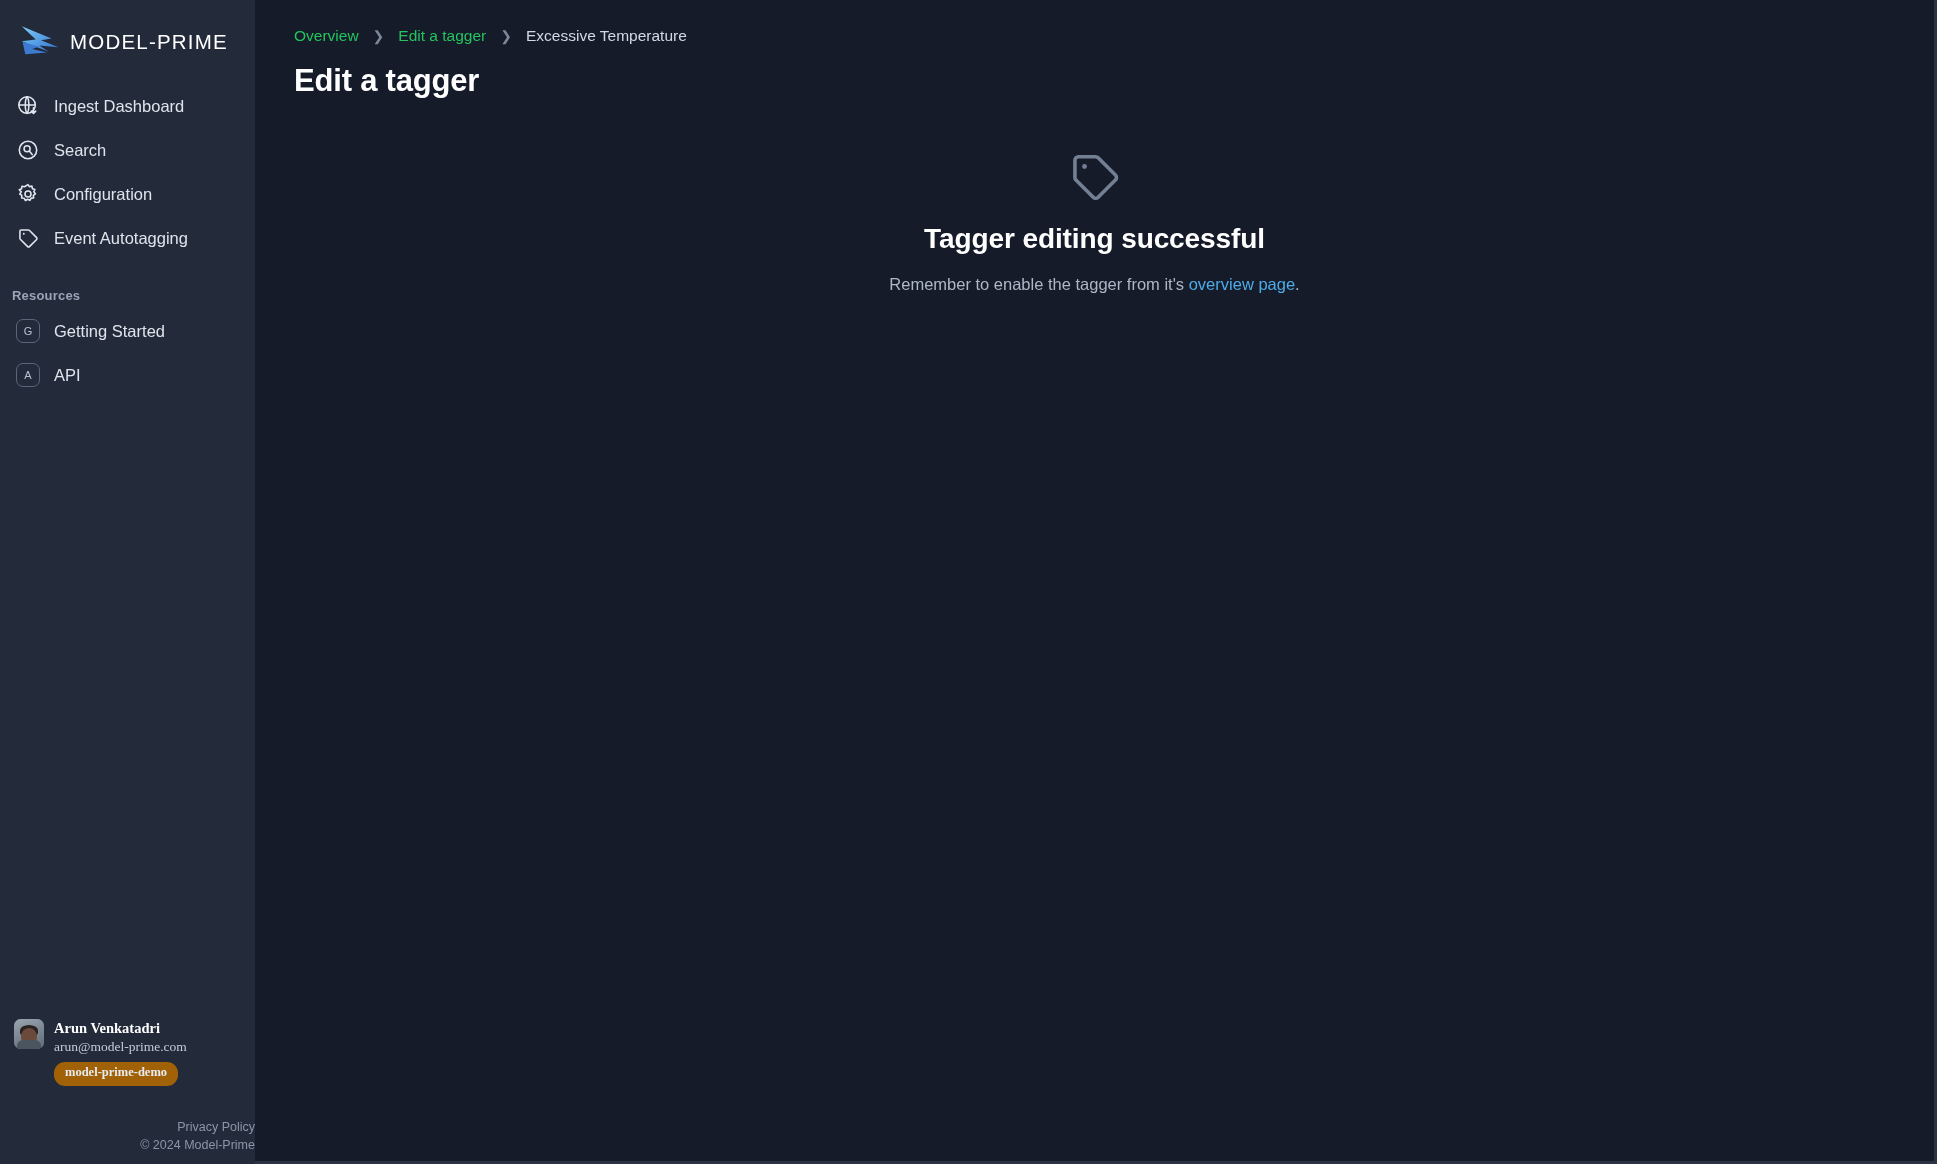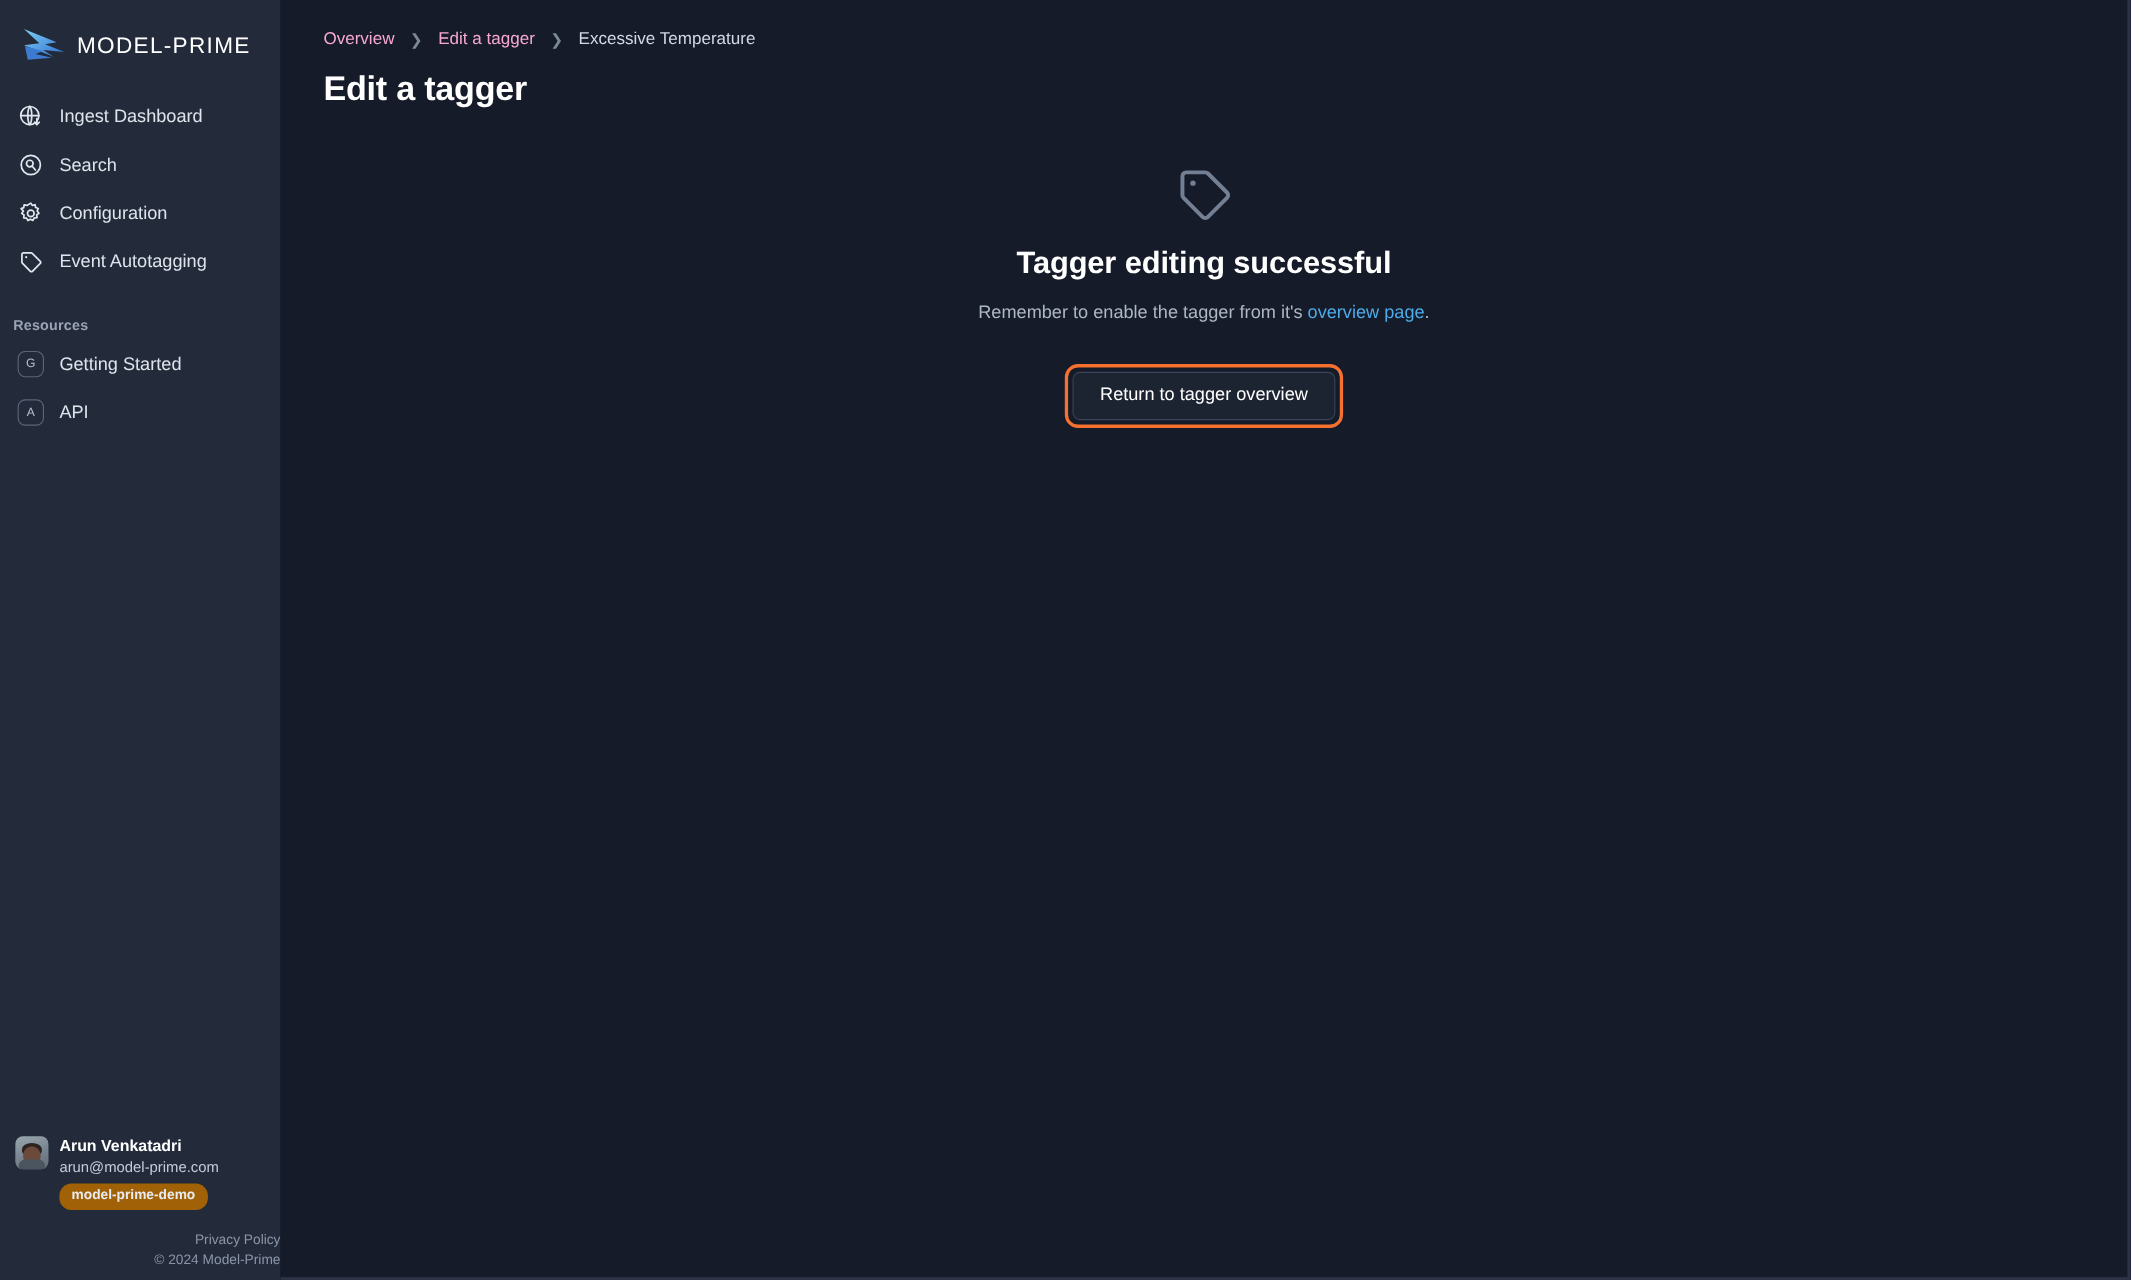--- a/index.html
+++ b/index.html
@@ -99,20 +99,22 @@
     font-size: 11px;
     color: #b9c2d1;
     line-height: 1;
   }
 
   .sidebar-spacer { flex: 1 1 auto; }
 
   
   .user-block {
     padding: 0 0 0 14px;
+    margin-bottom: 14px;
+    font-family: Liberation Serif, serif;
   }
   .user-row { display: flex; align-items: flex-start; gap: 10px; }
   .avatar {
     width: 30px; height: 30px;
     flex: 0 0 30px;
     border-radius: 7px;
     overflow: hidden;
     position: relative;
     background: #6f7a87;
   }
@@ -163,21 +165,21 @@
     overflow: hidden;
   }
 
   .breadcrumb {
     display: flex;
     align-items: center;
     gap: 14px;
     padding: 27px 0 0 39px;
     font-size: 15.5px;
   }
-  .crumb { color: #f9a8d4; cursor: pointer; white-space: nowrap; }
+  .crumb { color: #22c55e; cursor: pointer; white-space: nowrap; }
   .crumb.current { color: #d2d9e4; cursor: default; }
   .crumb-sep { color: #7c8798; font-size: 14px; line-height: 1; }
 
   .page-title {
     margin: 18px 0 0 39px;
     font-size: 31px;
     font-weight: bold;
     color: #ffffff;
     letter-spacing: -0.2px;
   }
@@ -357,18 +359,15 @@
         <svg width="56" height="56" viewBox="0 0 24 24" fill="none" stroke="currentColor" stroke-width="1.55" stroke-linecap="round" stroke-linejoin="round">
           <path d="M3.4 12.2V4.8a1.5 1.5 0 011.5-1.5h7.4c.4 0 .78.16 1.06.44l7.4 7.4a1.5 1.5 0 010 2.12l-7.4 7.4a1.5 1.5 0 01-2.12 0l-7.4-7.4a1.5 1.5 0 01-.44-1.06z"></path>
           <circle cx="7.5" cy="7.5" r="1.05" fill="currentColor" stroke="none"></circle>
         </svg>
       </span>
 
       <div class="success-title">Tagger editing successful</div>
 
       <div class="success-sub"><span>Remember to enable the tagger from it's </span><a href="#">overview page</a><span>.</span></div>
 
-      <span class="ret-btn-wrap">
-        <button class="ret-btn">Return to tagger overview</button>
-      </span>
     </div>
   </section>
 </div>
 
 </body></html>

